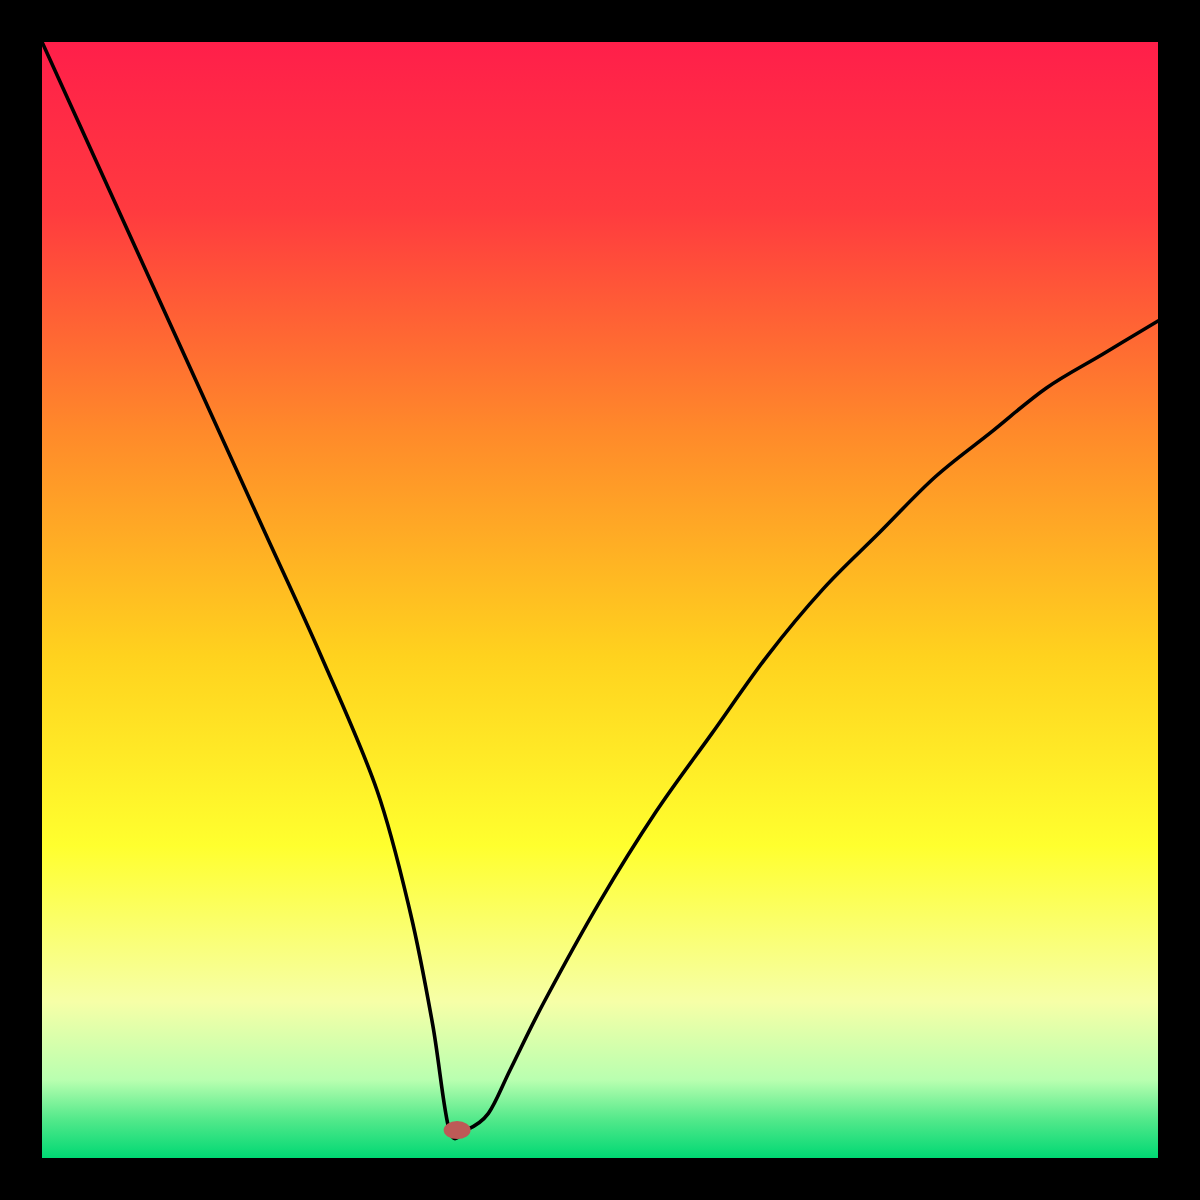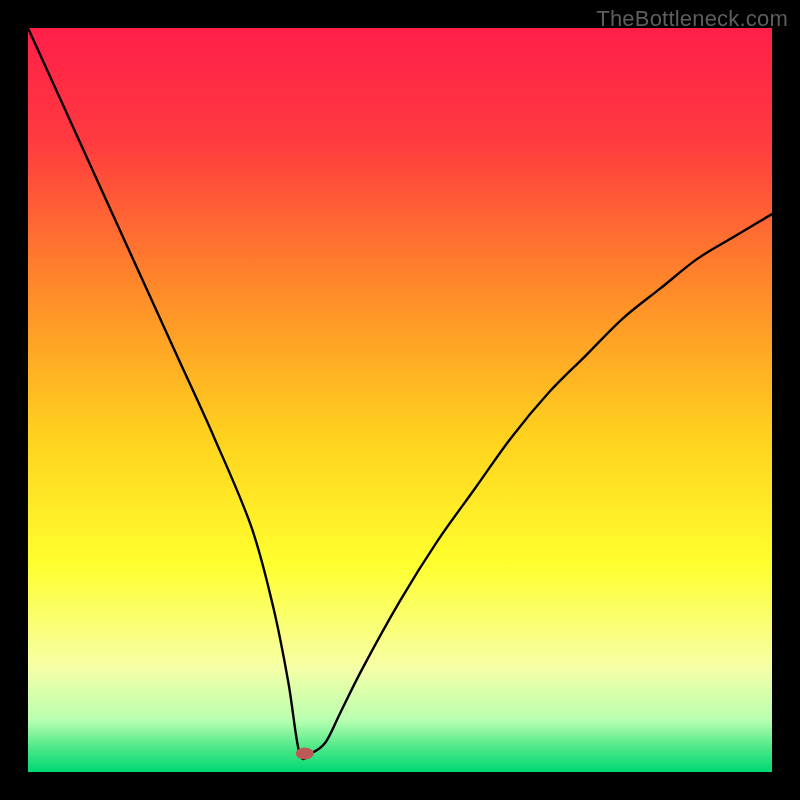--- a/index.html
+++ b/index.html
@@ -53,14 +53,13 @@
             <stop offset="93%" stop-color="#b9ffb0"></stop>
             <stop offset="96.5%" stop-color="#54e98b"></stop>
             <stop offset="100%" stop-color="#00d873"></stop>
           </linearGradient>
       </defs>
       <rect id="bg-rect" x="0" y="0" width="744" height="744" fill="url(#bg-grad)"></rect>
       <path id="curve" fill="none" stroke="#000" stroke-width="2.4" stroke-linejoin="round" stroke-linecap="round" d="M 0,0 C 6.2,13.640000000000006 24.800000000000004,54.560000000000045 37.2,81.84000000000003 C 49.6,109.12000000000002 62.00000000000001,136.39999999999995 74.4,163.67999999999995 C 86.80000000000001,190.95999999999995 99.19999999999999,218.23999999999998 111.6,245.51999999999998 C 124,272.79999999999995 136.4,300.0799999999999 148.8,327.35999999999996 C 161.20000000000002,354.64 173.6,380.67999999999995 186,409.2 C 198.4,437.72 213.27999999999997,469.96000000000004 223.2,498.48 C 233.12,527 239.32000000000002,554.28 245.52,580.3199999999999 C 251.72,606.3599999999999 256.06,630.54 260.4,654.72 C 264.73999999999995,678.9000000000001 267.84,713.62 271.56,725.4 C 275.28000000000003,737.18 278.38,727.26 282.72,725.4 C 287.06000000000006,723.54 292.64000000000004,721.06 297.6,714.24 C 302.56,707.4200000000001 306.28,696.88 312.47999999999996,684.48 C 318.67999999999995,672.08 324.88,658.44 334.8,639.84 C 344.72,621.24 359.6,593.96 372,572.88 C 384.4,551.8 396.80000000000007,531.96 409.20000000000005,513.36 C 421.6,494.76 434,478.64 446.4,461.28 C 458.79999999999995,443.91999999999996 471.20000000000005,425.32 483.6,409.2 C 496,393.08 508.4,378.2 520.8,364.56 C 533.1999999999999,350.92 545.6,339.75999999999993 558,327.35999999999996 C 570.4,314.96 582.8000000000001,301.32000000000005 595.2,290.16 C 607.6,279 620,270.32 632.4,260.4 C 644.8,250.47999999999996 657.2,239.31999999999996 669.6,230.64 C 682,221.96 694.4,215.76000000000005 706.8,208.32000000000005 C 719.1999999999999,200.88000000000005 737.8,189.72 744,186"></path>
       <ellipse id="marker" rx="9" ry="6" fill="#bd5a57" cx="276.76800000000003" cy="725.4"></ellipse>
     </svg>
   </div>
-  <div class="watermark">TheBottleneck.com</div>
 </div>
 
 </body></html>

